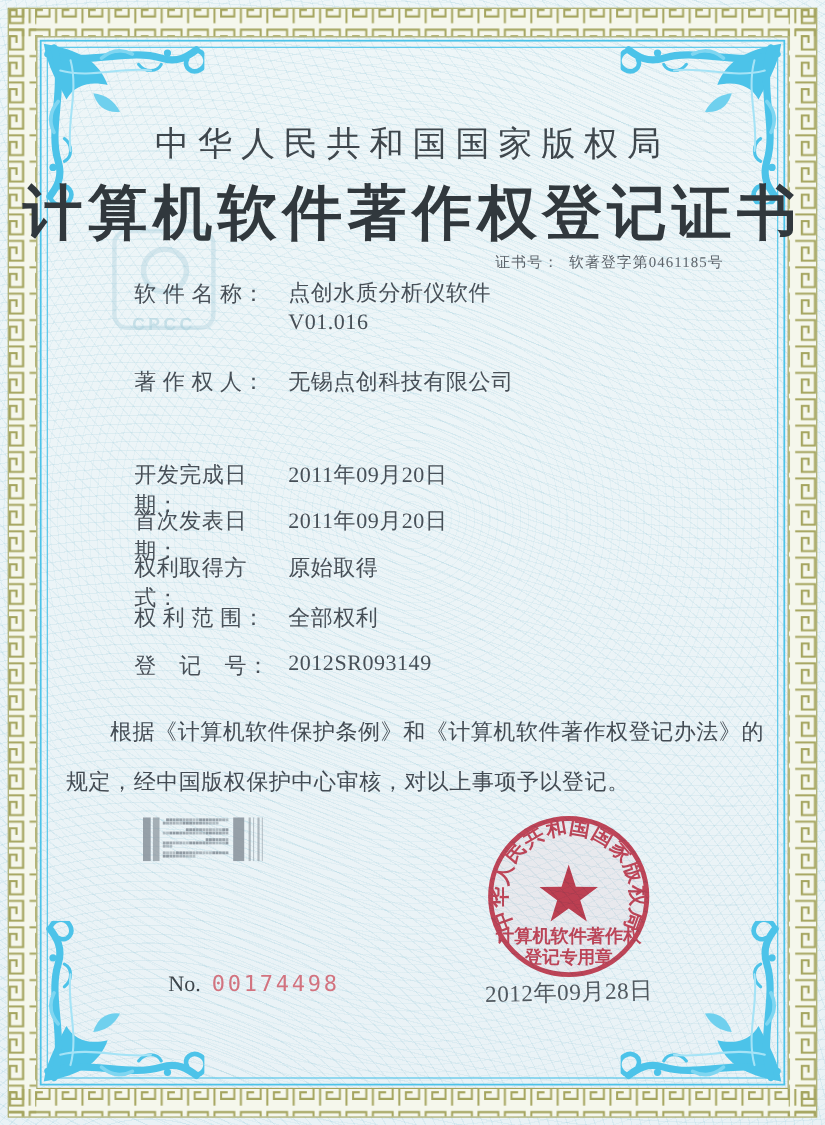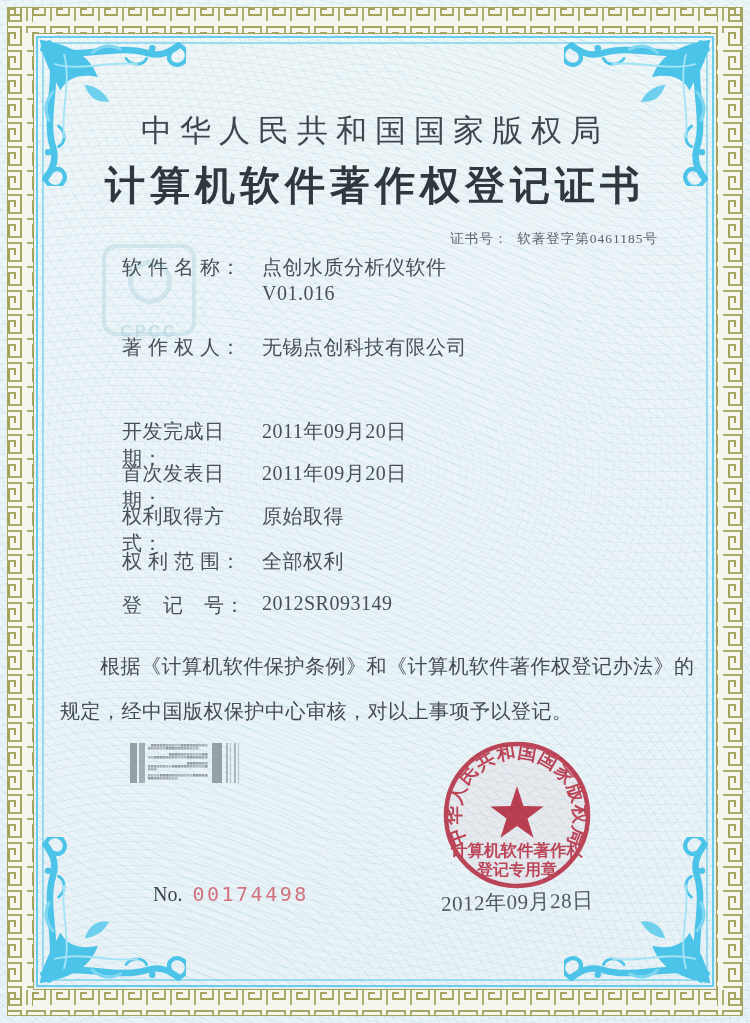--- a/index.html
+++ b/index.html
@@ -15,21 +15,21 @@
   .abs{position:absolute;}
   svg.layer{position:absolute;left:0;top:0;}
   .corner{position:absolute;width:150px;height:150px;}
   .tl{left:36px;top:36px}
   .tr{right:36px;top:36px;transform:scaleX(-1)}
   .bl{left:36px;bottom:36px;transform:scaleY(-1)}
   .br{right:36px;bottom:36px;transform:scale(-1,-1)}
 
   .issuer{left:0;right:0;top:110px;text-align:center;font-size:31px;letter-spacing:8px;
           color:#3f474d;white-space:nowrap;}
-  .cert-title{left:0;right:0;top:158px;text-align:center;font-size:40px;font-weight:bold;
+  .cert-title{left:0;right:0;top:158px;text-align:center;font-size:54px;font-weight:bold;
           letter-spacing:5px;color:#31383d;white-space:nowrap;}
   .certno{right:92px;top:230px;font-size:13.5px;color:#5c636a;letter-spacing:1px;}
   .certno .val{margin-left:9px;}
 
   .row{left:86px;font-size:20px;color:#474f57;display:flex;letter-spacing:.5px;margin-left:36px;}
   .row .lbl{display:inline-block;width:140px;flex:0 0 140px;}
   .row .val{display:inline-block;}
   .val2{line-height:26px;}
 
   .statement{left:60px;width:636px;top:644px;font-size:20px;line-height:45px;
@@ -37,21 +37,21 @@
 
   .serial{left:112px;top:882px;font-size:20px;color:#3d454b;margin-left:41px;}
   .serial .num{font-family:"DejaVu Sans Mono",monospace;font-size:20px;color:#d2737f;
                letter-spacing:2.5px;margin-left:10px;}
 
   .stamp{left:437px;top:737px;width:162px;height:162px;mix-blend-mode:multiply;opacity:.93;}
   .stamp-date{left:441px;top:888px;font-size:21px;color:#50585f;letter-spacing:.5px;
               transform:rotate(-1.5deg);}
 
   .watermark{left:102px;top:208px;width:86px;height:84px;border:4px solid rgba(173,209,221,.45);
-             border-radius:14px;opacity:.9;margin-top:36px;}
+             border-radius:14px;opacity:.9;}
   .watermark .wm-c{position:absolute;left:22px;top:12px;width:34px;height:34px;border-radius:50%;
              border:5px solid rgba(173,209,221,.45);}
   .watermark .wm-txt{position:absolute;left:0;right:0;bottom:-9px;text-align:center;
              font-family:"Liberation Sans",sans-serif;font-weight:bold;font-size:16px;
              letter-spacing:3px;color:rgba(168,206,219,.6);}
   .barcode{left:130px;top:743px;}
 </style>
 </head>
 <body>
 

